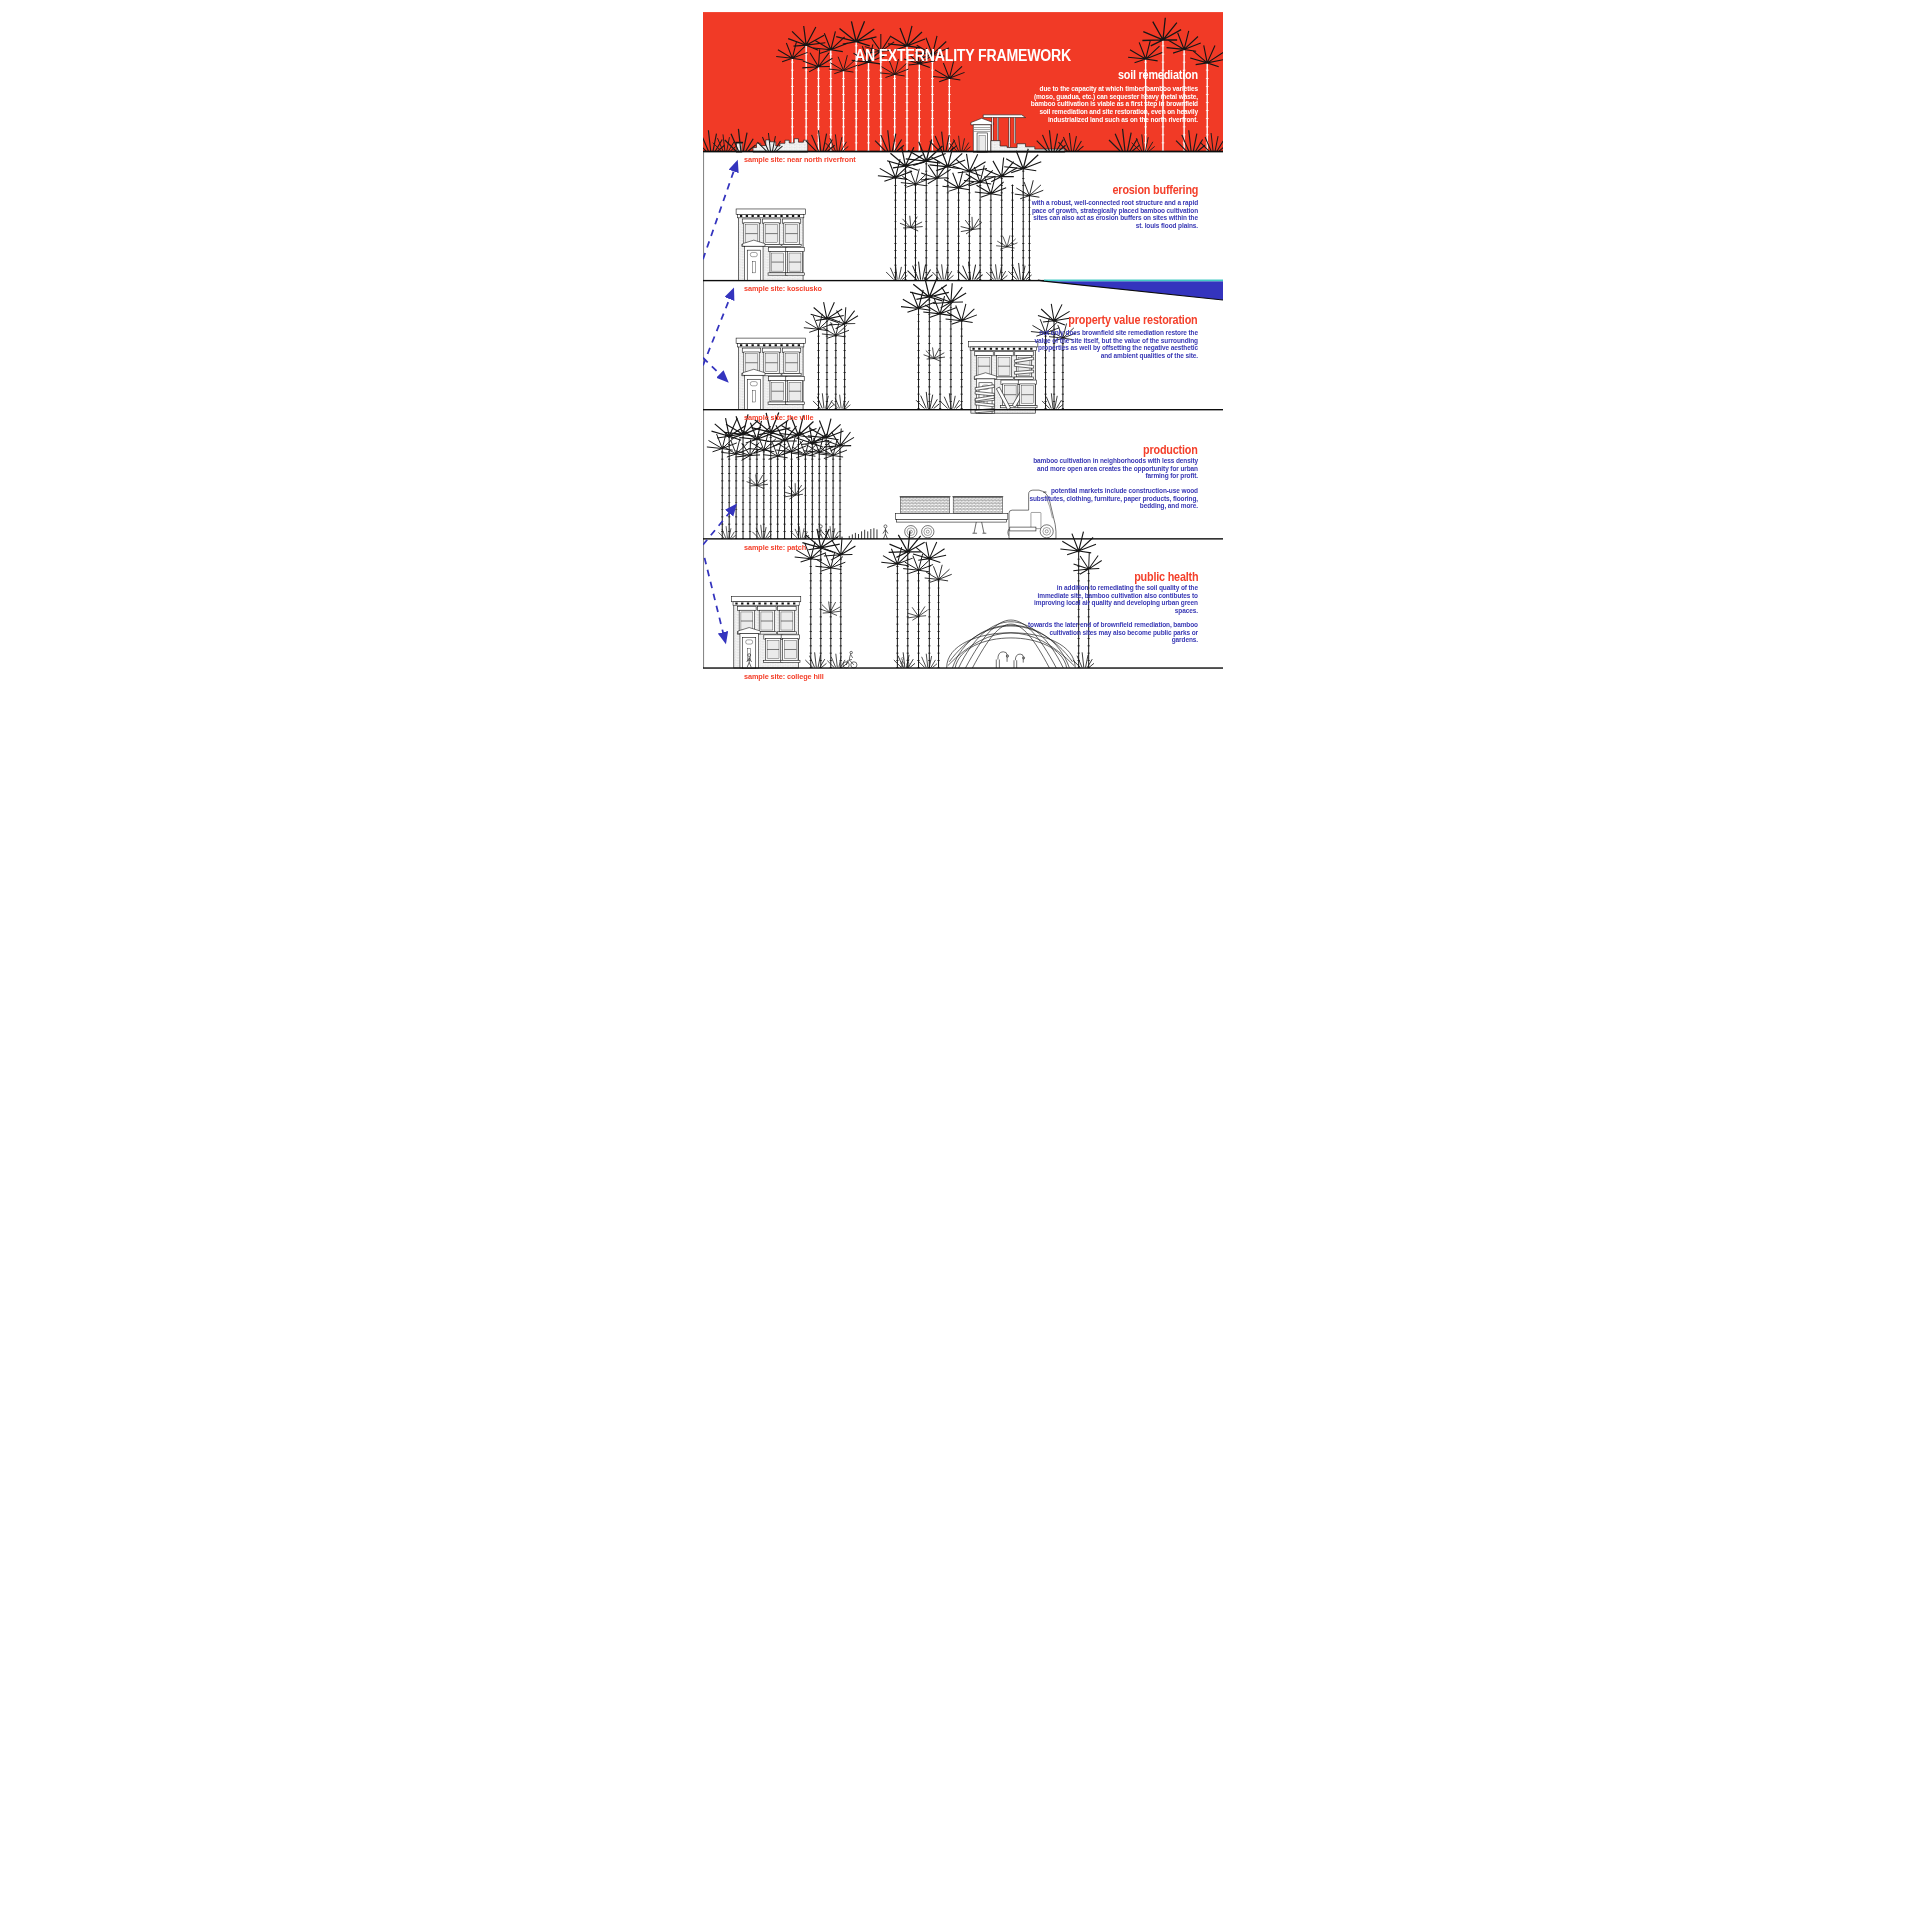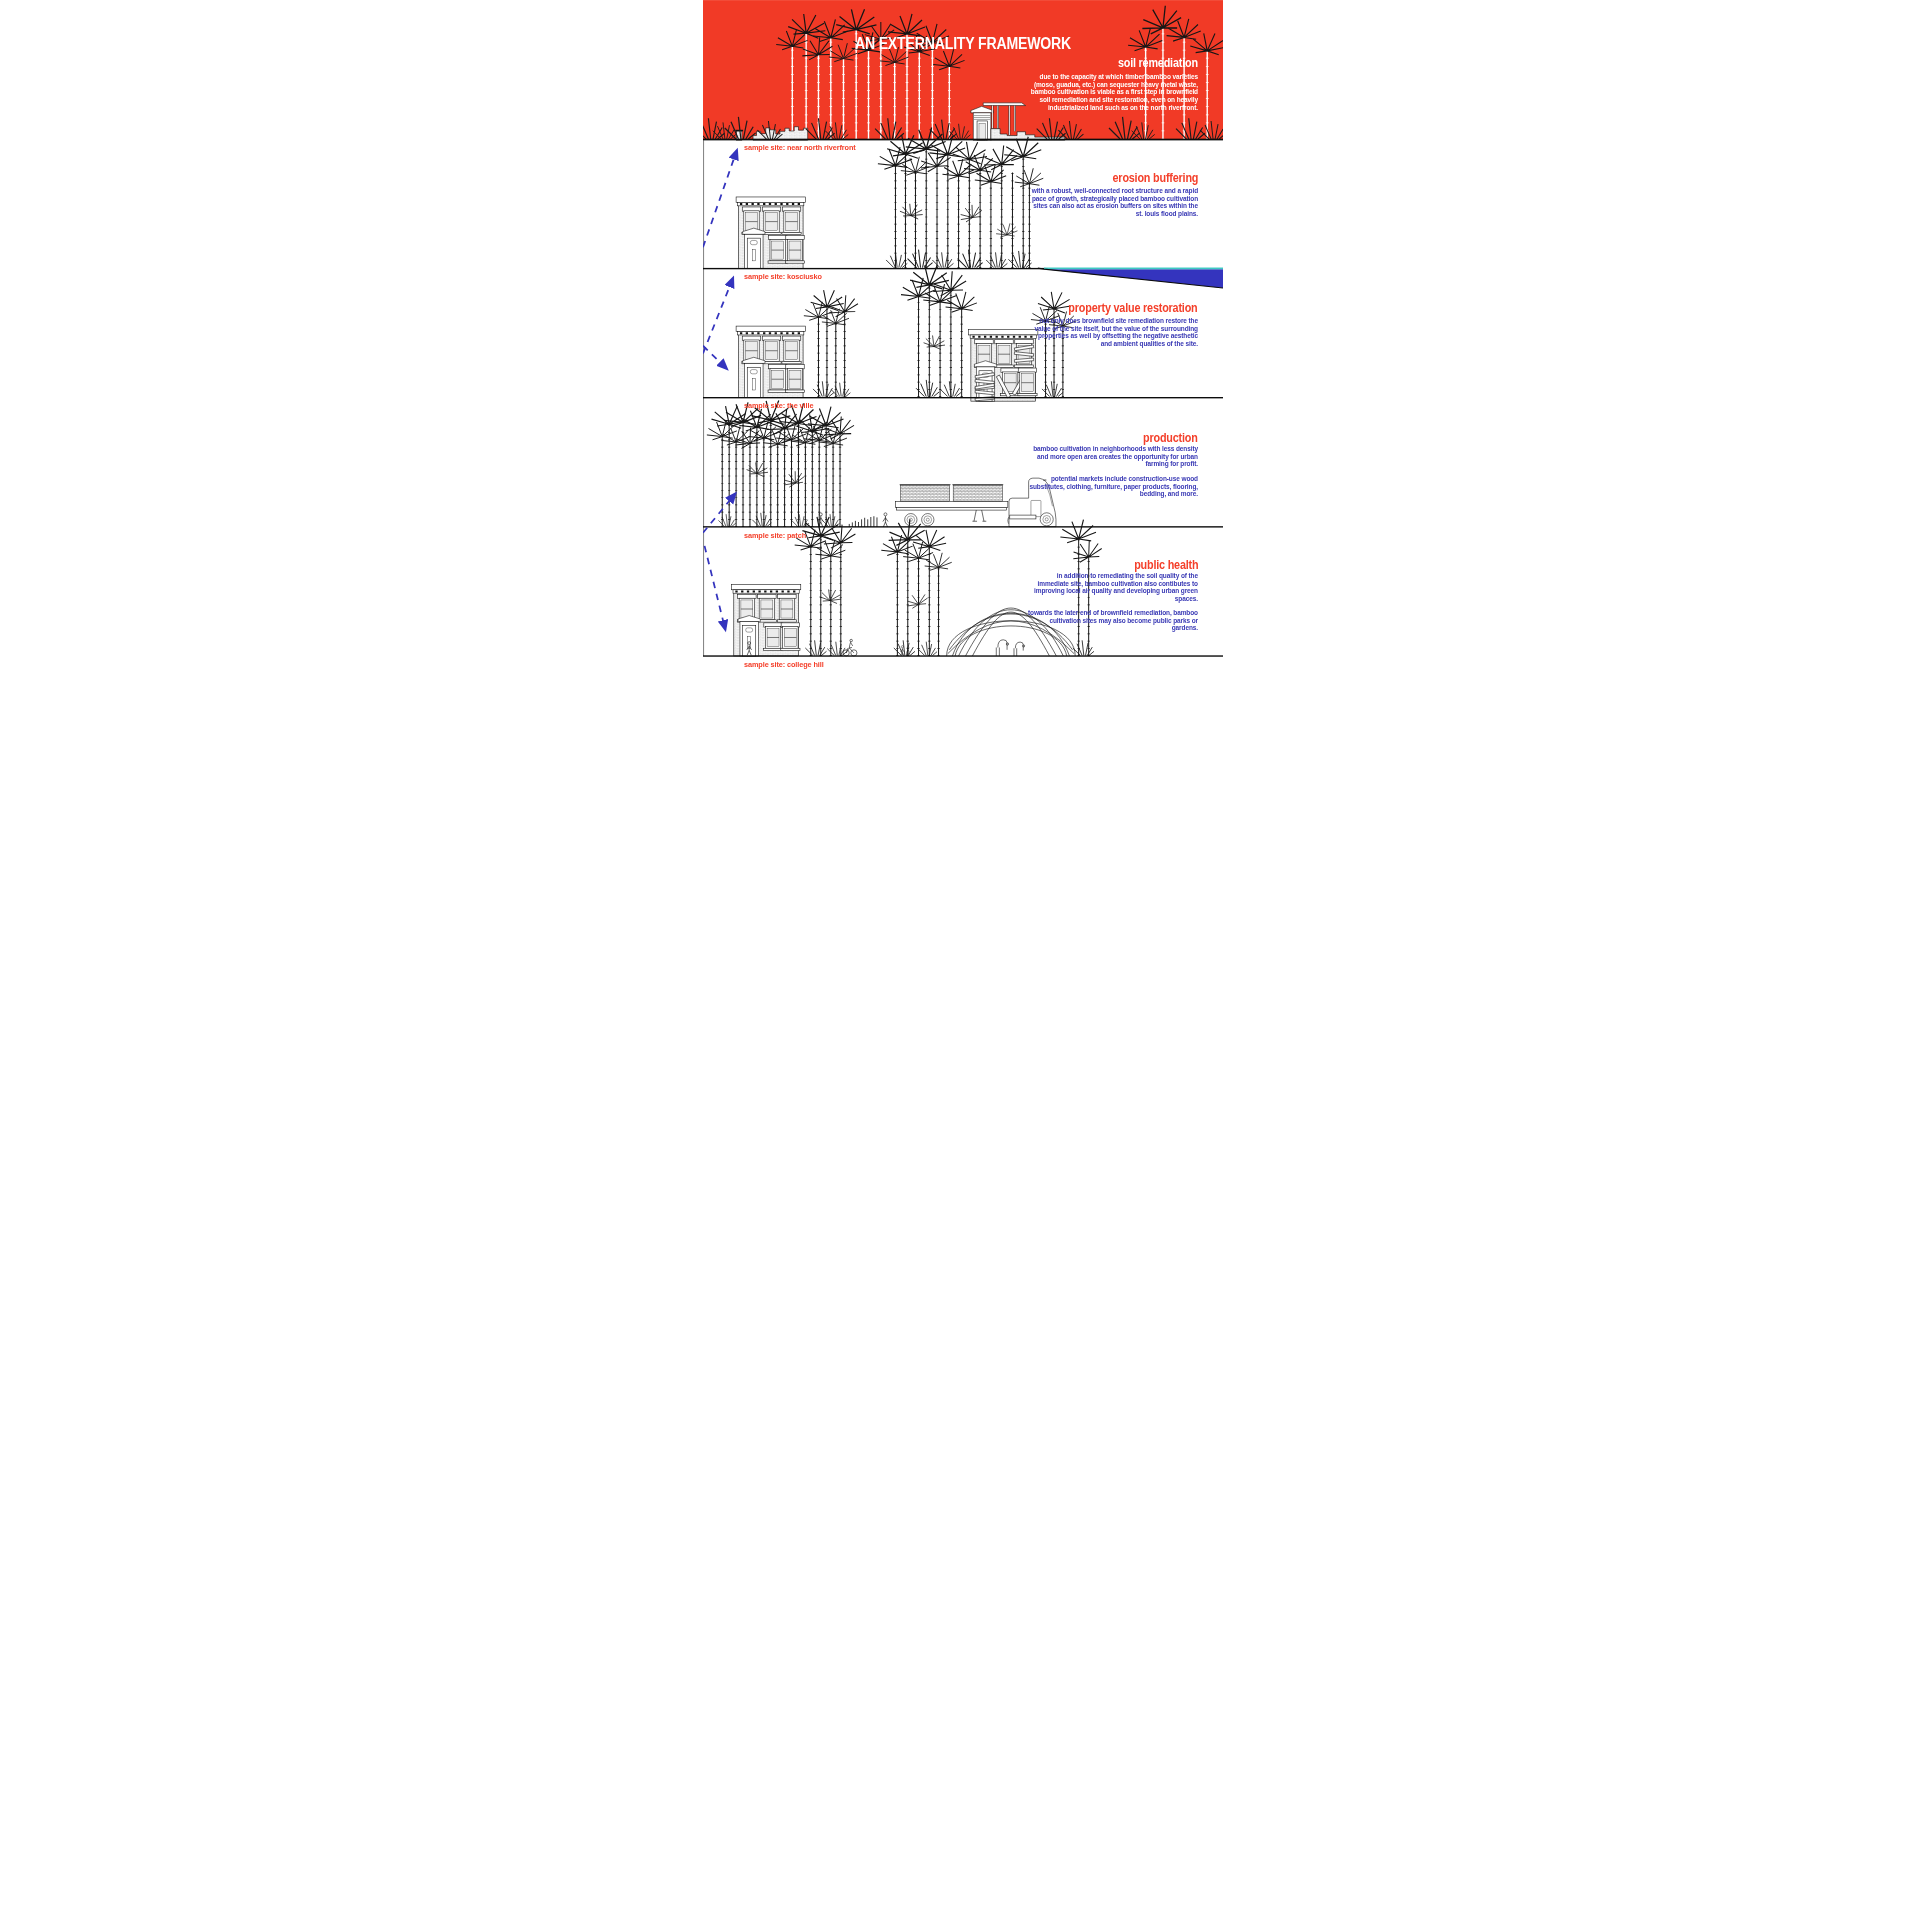--- a/index.html
+++ b/index.html
@@ -1,19 +1,19 @@
 <!DOCTYPE html>
 <html style="font-size:6.2px"><head>
 <meta charset="utf-8">
 <style>
   html,body{margin:0;padding:0;background:#ffffff;}
   #poster{
     position:relative;
     width:520px;height:693px;
-    margin:0 auto;
+    margin:12px auto;
     background:#fff;
     overflow:hidden;
     font-family:"Liberation Sans","DejaVu Sans",sans-serif;
   }
   #artwork{position:absolute;left:0;top:0;width:520px;height:693px;}
 
   
   .c{stroke:#161616;stroke-width:2.6;fill:none;}
   .n{stroke:#161616;stroke-width:6;fill:none;stroke-dasharray:1.8 17;}
   .cw{stroke:#ffffff;stroke-width:3.6;fill:none;}

